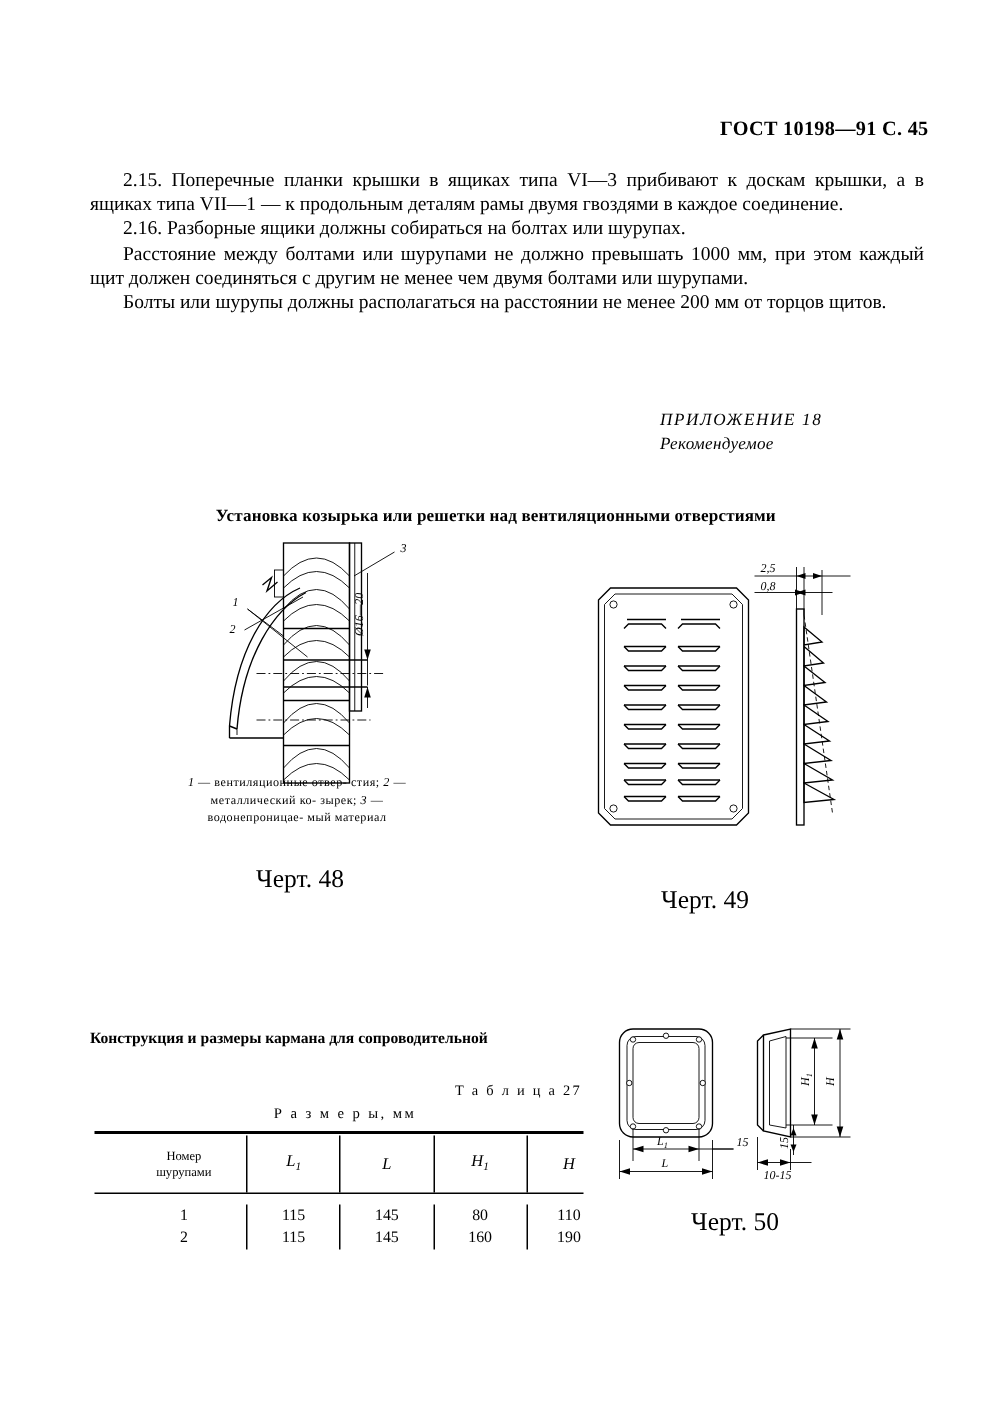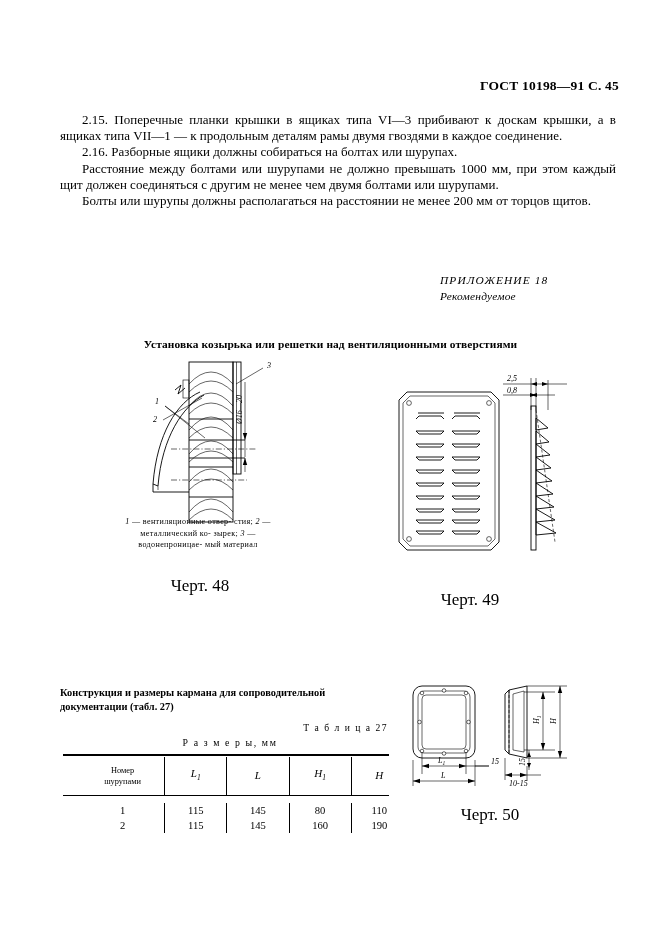--- a/index.html
+++ b/index.html
@@ -416,21 +416,20 @@
       </g>
       <text class="lbl" x="122" y="11">2,5</text>
       <text class="lbl" x="122" y="23">0,8</text>
     </svg>
   </div>
 
   <div class="cap-num" id="cap49">Черт. 49</div>
 
   <div class="tbl-title">
     <div>Конструкция и размеры кармана для сопроводительной</div>
-    <div>документации  (табл. 27)</div>
   </div>
 
   <div class="tbl-num">Т а б л и ц а  27</div>
   <div class="tbl-units">Р а з м е р ы,  мм</div>
 
   <div class="tbl-rule" id="rule-top"></div>
   <div class="tbl-rule" id="rule-mid"></div>
 
   <table class="dim-table">
     <thead>

